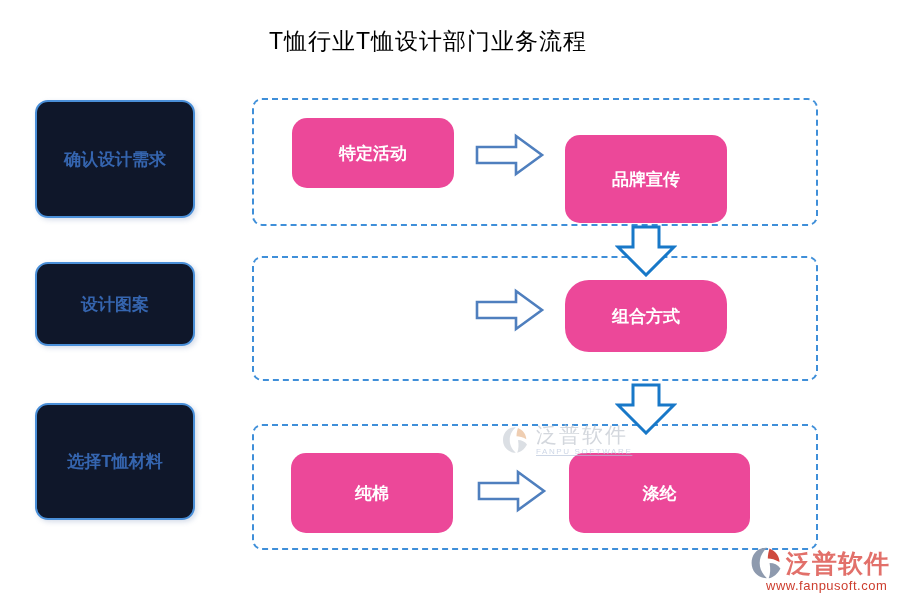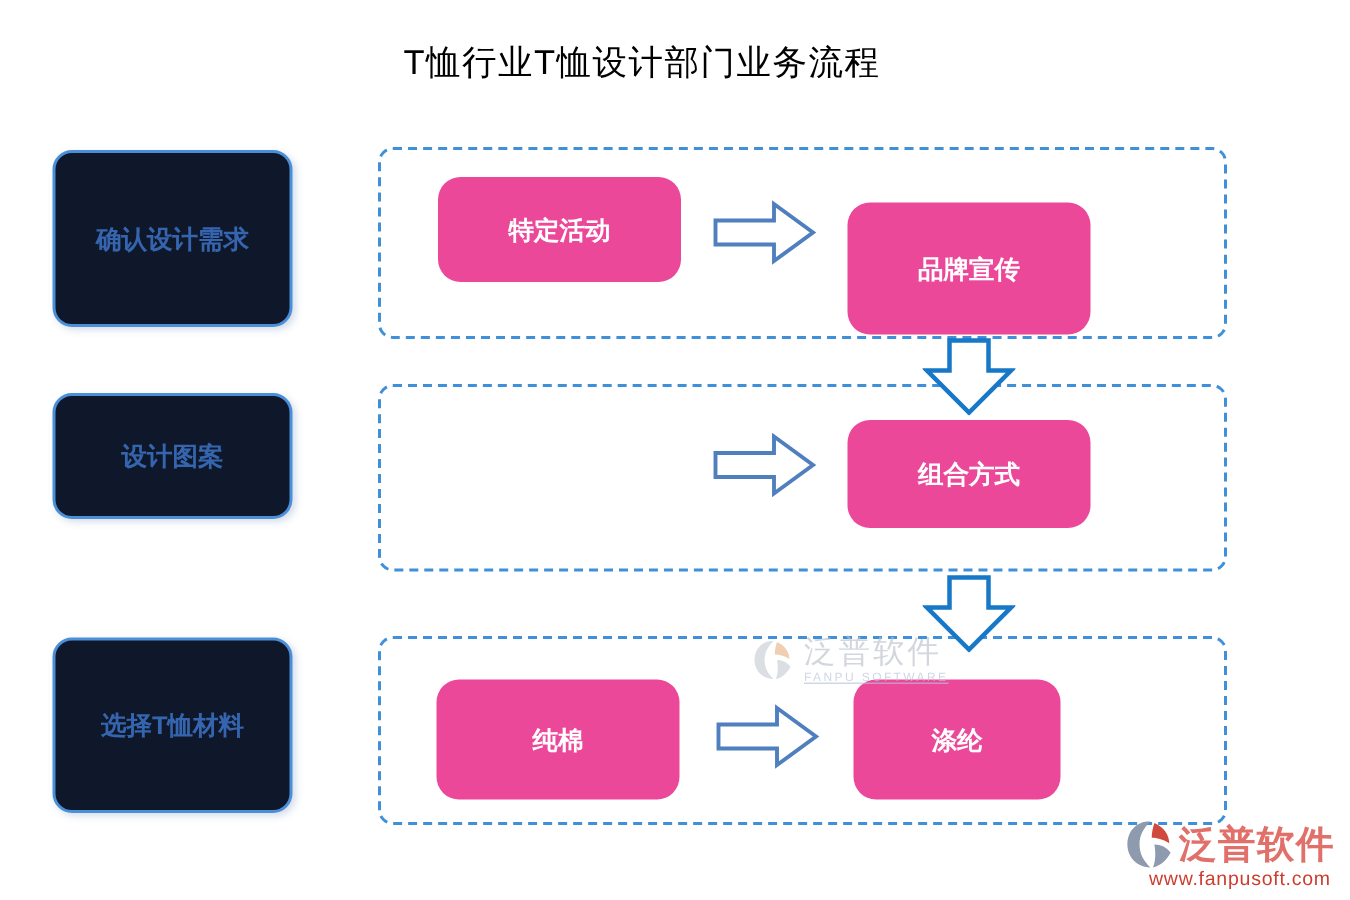--- a/index.html
+++ b/index.html
@@ -19,43 +19,43 @@
   
   .stage-box{
     position:absolute;left:35px;width:160px;box-sizing:border-box;
     background:#0f172a;border:2px solid #4a8fd8;border-radius:13px;
     color:#3565af;font-size:17px;font-weight:bold;
     display:flex;align-items:center;justify-content:center;
     box-shadow:2px 2px 5px rgba(90,120,170,0.25);
   }
   .stage-1{top:100px;height:118px;}
   .stage-2{top:262px;height:84px;}
-  .stage-3{top:425px;height:117px;}
+  .stage-3{top:403px;height:117px;}
 
   
   .flow-row{
     position:absolute;left:252px;width:566px;box-sizing:border-box;
     border:2px dashed #3f8fd9;border-radius:10px;background:transparent;
   }
   .row-1{top:98px;height:128px;}
   .row-2{top:256px;height:125px;}
   .row-3{top:424px;height:126px;}
 
   
   .node{
     position:absolute;background:#ec4899;border-radius:15px;
     color:#fff;font-size:17px;font-weight:bold;
     display:flex;align-items:center;justify-content:center;
   }
   .r1-left {left:38px;top:18px;width:162px;height:70px;}
   .r1-right{left:311px;top:14px;width:162px;height:88px;margin-top:21px;}
   .r2-left {left:38px;top:9px;width:162px;height:96px;}
-  .r2-right{left:311px;top:22px;width:162px;height:72px;}
+  .r2-right{left:311px;top:22px;width:162px;height:72px;border-radius:24px;}
   .r3-left {left:37px;top:27px;width:162px;height:80px;}
-  .r3-right{left:315px;top:27px;width:138px;height:80px;}
+  .r3-right{left:315px;top:27px;width:181px;height:80px;}
 
   .h-arrow{position:absolute;width:70px;height:44px;}
   .r1-arrow{left:221px;top:33px;}
   .r2-arrow{left:221px;top:30px;}
   .r3-arrow{left:223px;top:43px;}
 
   .down-arrow{position:absolute;left:615px;width:62px;height:52px;z-index:5;}
   .down-1{top:225px;}
   .down-2{top:383px;}
 

